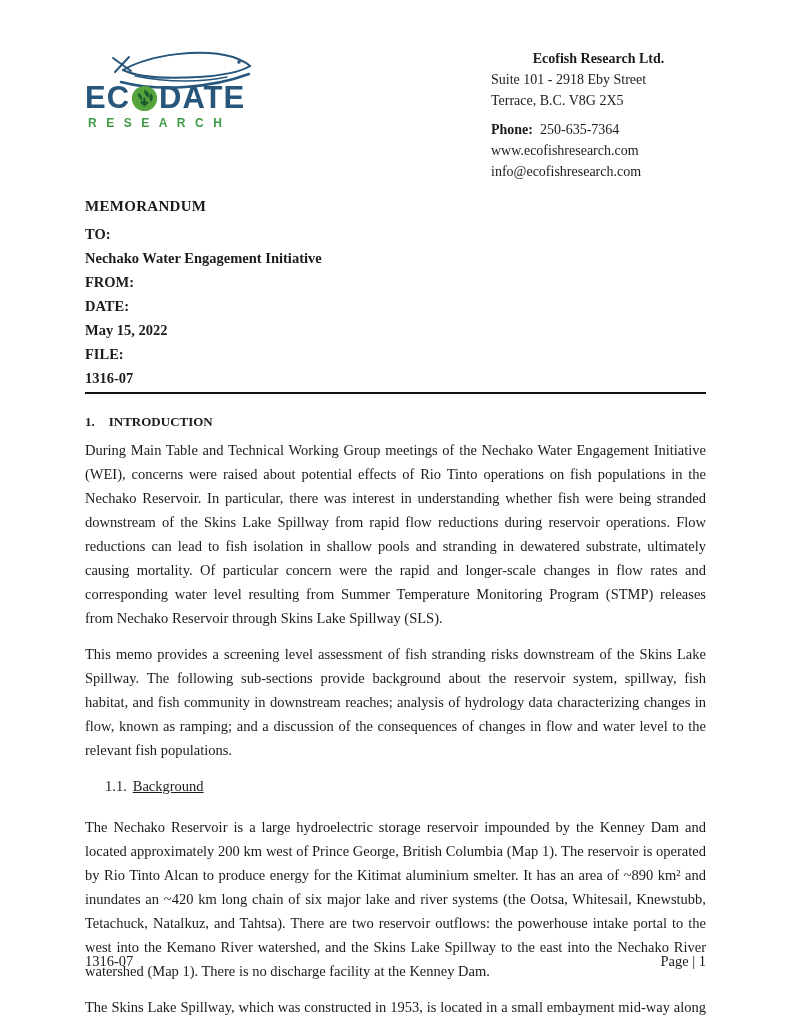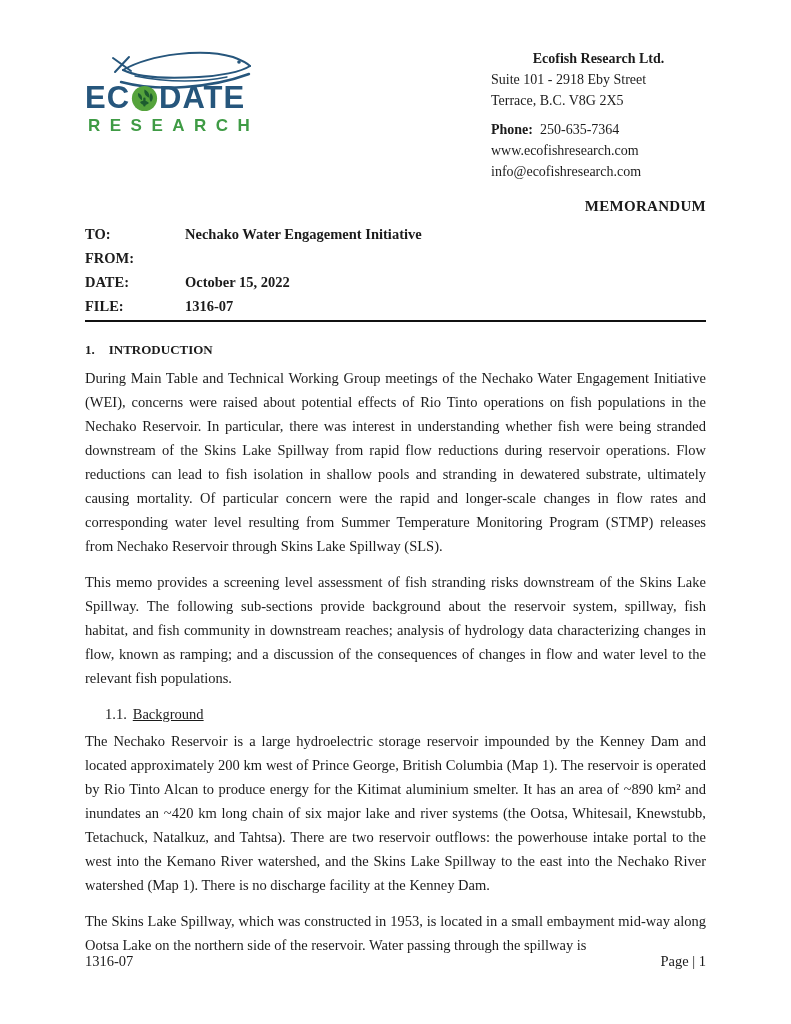--- a/index.html
+++ b/index.html
@@ -18,49 +18,49 @@
   .logo { width: 190px; position: relative; padding-top: 2px; }
   .logo .fish { display: block; margin-left: 14px; margin-bottom: -14px; }
   .logo-word {
     font-family: "Liberation Sans", sans-serif;
     font-weight: 700; font-size: 31px; letter-spacing: 1px;
     color: #26567c; display: flex; align-items: center; line-height: 1; text-align: right;
   }
   .logo-o { display: inline-flex; margin: 0 1px; position: relative; top: 1px; }
   .logo-sub {
     font-family: "Liberation Sans", sans-serif;
-    font-weight: 600; font-size: 17px; letter-spacing: 9.5px;
+    font-weight: 600; font-size: 12px; letter-spacing: 9.5px;
     color: #3f9b45; margin-top: 3px; margin-left: 3px;
   }
   .company {
     width: 215px; font-size: 14px; line-height: 21px; padding-top: 4px;
   }
   .company .name { font-weight: 700; text-align: center; }
   .company .phone-block { margin-top: 8px; }
   .company .bold { font-weight: 700; }
 
   
   .memo-title {
-    text-align: right; font-weight: 700; font-size: 15px;
+    text-align: left; font-weight: 700; font-size: 15px;
     margin-top: 16px; letter-spacing: 0.3px;
   }
   .fields { margin-top: 7px; }
-  .field-row { display: flex; font-size: 14.5px; line-height: 24px; font-weight: 700; }
+  .field-row { display: flex; font-size: 14.5px; line-height: 24px; font-weight: 700; flex-direction: column; }
   .field-label { width: 100px; flex: none; }
   .field-value { flex: 1; text-align: justify; }
   .re-row { margin-top: 21px; }
   .rule { border: none; border-top: 2px solid #111; margin-top: 2px; }
 
   
   .section-heading {
     font-size: 13px; font-weight: 700; margin-top: 20px; margin-bottom: 8px;
   }
   .section-heading .num { margin-right: 14px; }
   .subsection-heading {
-    font-size: 14.5px; margin-top: 16px; margin-bottom: 6px; margin-left: 20px;
+    font-size: 14.5px; margin-top: 16px; margin-bottom: 20px; margin-left: 20px;
   }
   .subsection-heading .num { margin-right: 6px; }
   .subsection-heading .txt { text-decoration: underline; }
   p.body-para {
     font-size: 14.5px; line-height: 24px; text-align: justify;
     margin-bottom: 12px;
   }
 
   
   .footer {
@@ -120,21 +120,21 @@
   <div class="fields">
     <div class="field-row">
       <span class="field-label">TO:</span>
       <span class="field-value">Nechako Water Engagement Initiative</span>
     </div>
     <div class="field-row">
       <span class="field-label">FROM:</span>
     </div>
     <div class="field-row">
       <span class="field-label">DATE:</span>
-      <span class="field-value">October 15, 2022</span>
+      <span class="field-value">May 15, 2022</span>
     </div>
     <div class="field-row">
       <span class="field-label">FILE:</span>
       <span class="field-value">1316-07</span>
     </div>
     <hr class="rule">
   </div>
 
   <div class="section-heading">
     <span class="num">1.</span><span class="txt2">INTRODUCTION</span>

